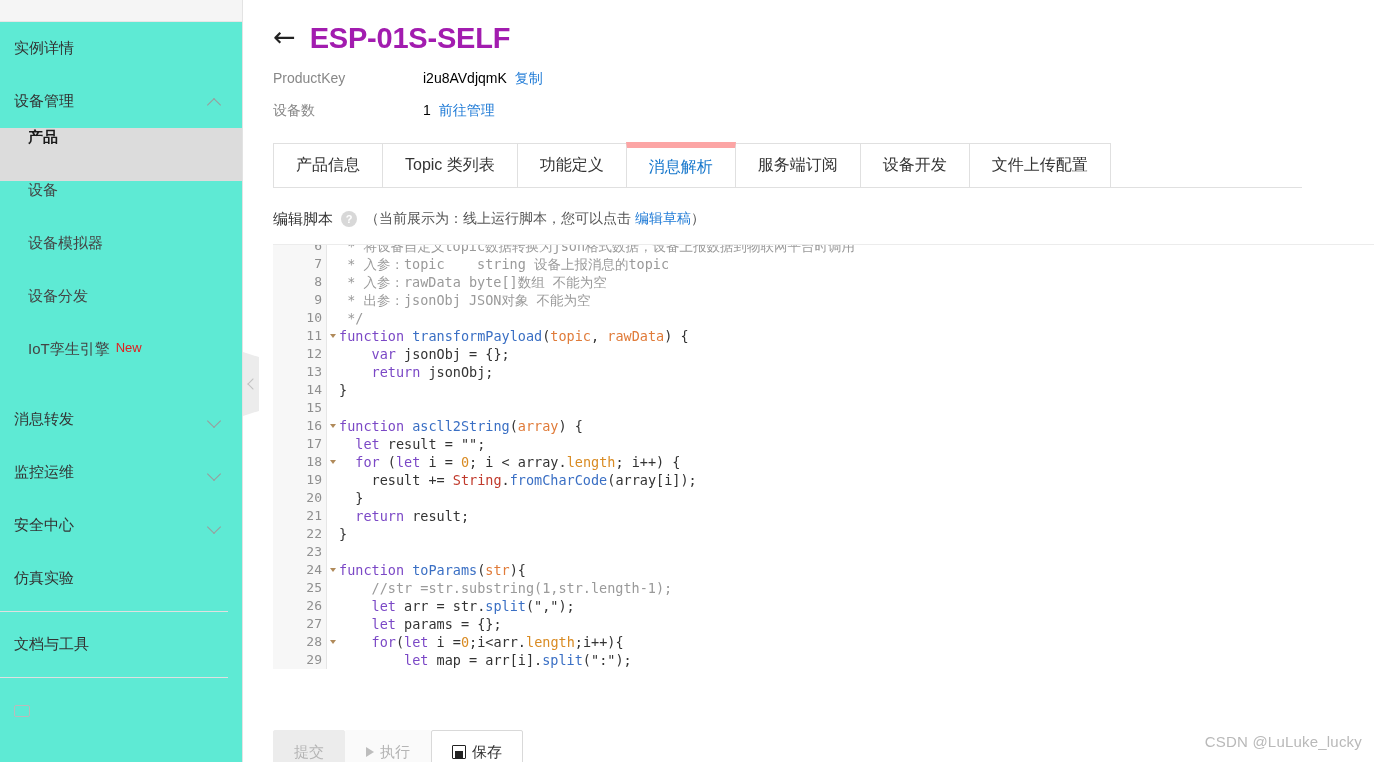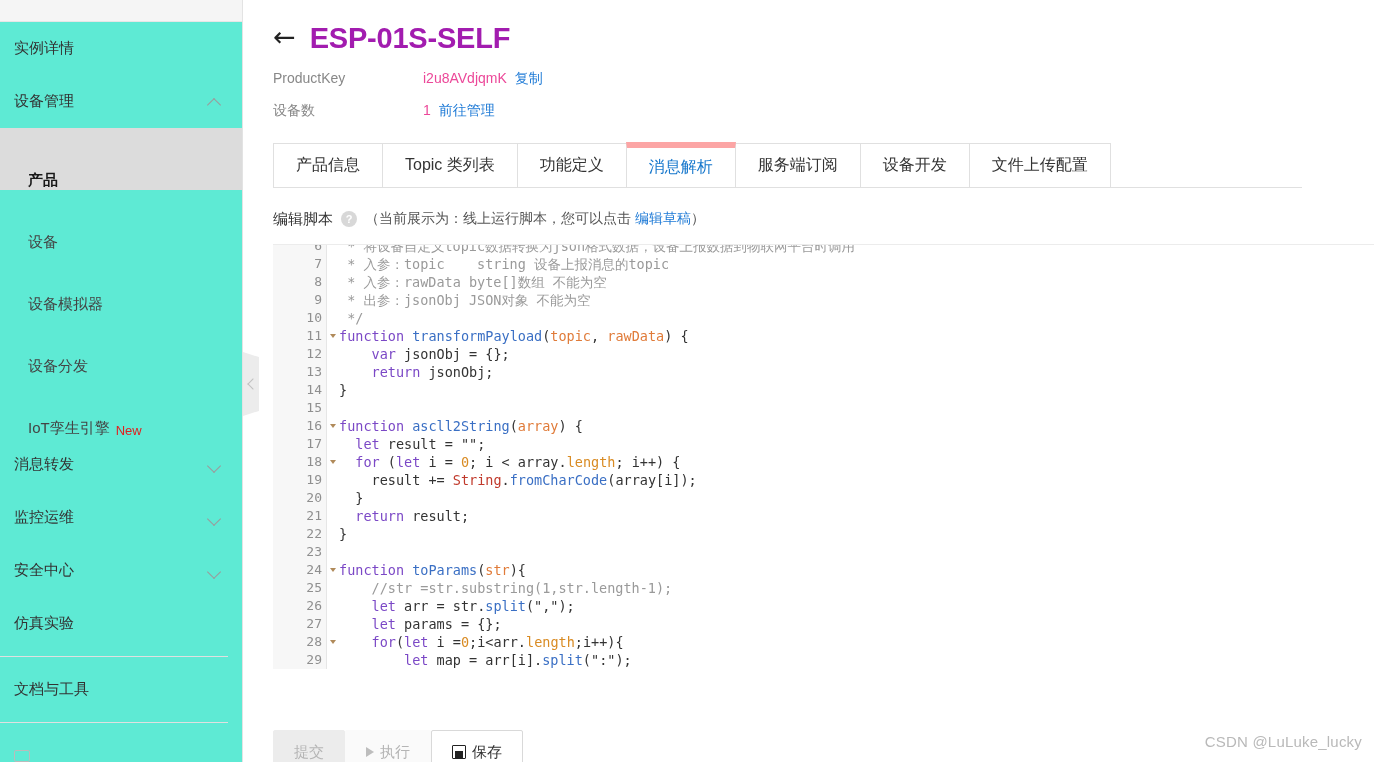--- a/index.html
+++ b/index.html
@@ -40,22 +40,22 @@
     content: ""; position: absolute;
     left: 1px; top: 3px;
     width: 9px; height: 9px;
     border-right: 1.6px solid #9b9b9b;
     border-bottom: 1.6px solid #9b9b9b;
     transform: rotate(45deg);
   }
   .chev.up::before { transform: rotate(-135deg); top: 5px; }
 
   .sub-item {
-    height: 62px;
-    display: flex; align-items: flex-end;
+    height: 53px;
+    display: flex; align-items: flex-start;
     padding-left: 28px;
     font-size: 15px;
     color: #444;
     cursor: pointer;
   }
   .sub-item.active {
     background: #dcdcdc;
     color: #1a1a1a;
     font-weight: bold;
   }
@@ -103,21 +103,21 @@
     font-size: 27px; color: #222; line-height: 1; cursor: pointer;
     font-family: "DejaVu Sans", sans-serif; position: relative; top: -2px;
   }
   .page-title { font-size: 29px; font-weight: bold; color: #a21caf; letter-spacing: -0.2px; }
 
   .meta {
     position: relative; margin-top: 12px; height: 64px;
   }
   .meta-row { display: flex; align-items: flex-start; height: 32px; font-size: 14px; }
   .meta-label { width: 150px; color: #888; }
-  .meta-val { color: #ec4899; }
+  .meta-val { color: #000000; }
   .link { color: #1e7ad6; cursor: pointer; margin-left: 8px; }
   .meta-right {
     position: absolute; left: 798px; top: 0; display: flex; align-items: center;
     height: 32px; font-size: 14px;
   }
   .meta-right .meta-label { width: 150px; }
   .secret-mask { letter-spacing: 1px; color: #444; font-family: "DejaVu Sans Mono", monospace; font-size: 13px; }
 
   
   .tabs {

